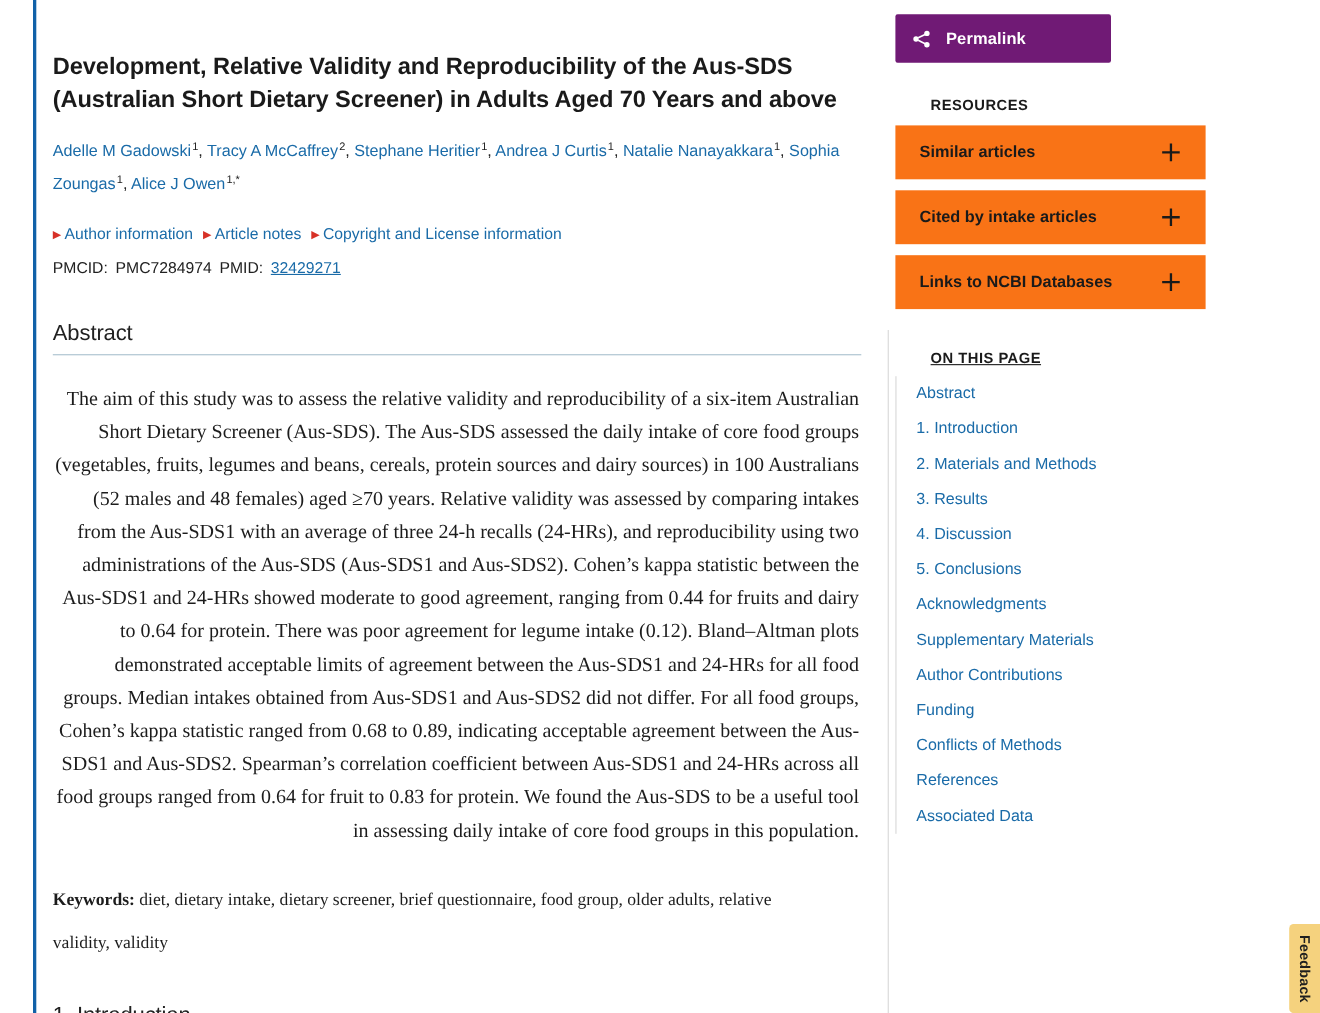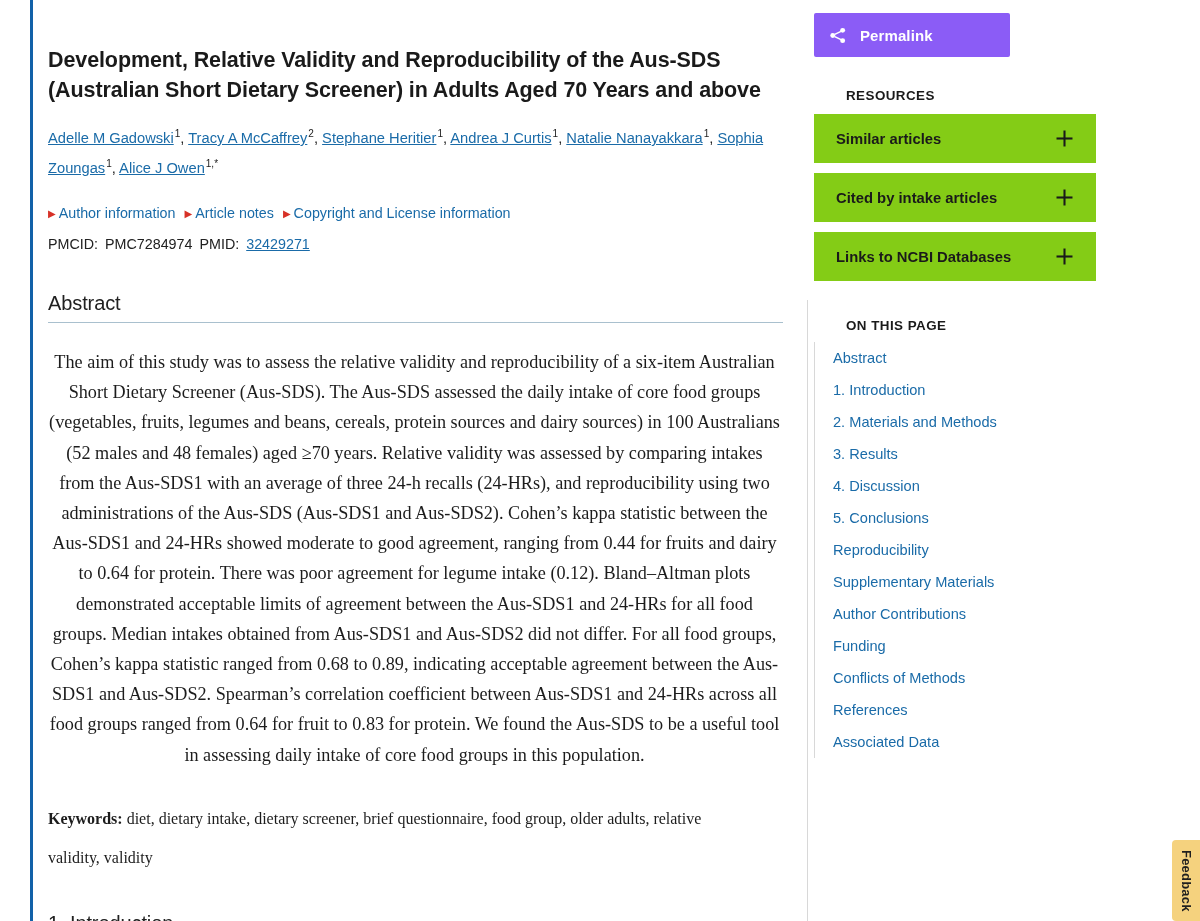--- a/index.html
+++ b/index.html
@@ -54,21 +54,20 @@
   }
 
   #authors-line {
     margin-top: 18px;
     font-size: 14.7px;
     line-height: 30px;
     color: #212121;
   }
   .author-link {
     color: #1a6ba8;
-    text-decoration: underline;
     cursor: pointer;
   }
   .sup {
     font-size: 10px;
     vertical-align: super;
     line-height: 0;
     color: #212121;
     padding-left: 1px;
   }
   .author-sep { color: #212121; }
@@ -122,21 +121,21 @@
     background: #a9c0ce;
     width: 735px;
   }
 
   #abstract-body {
     margin-top: 24px;
     font-family: "Liberation Serif", serif;
     font-size: 18.2px;
     line-height: 30.2px;
     color: #1c1c1c;
-    text-align: center;
+    text-align: right;
     width: 733px;
   }
 
   #keywords-block {
     margin-top: 29px;
     font-family: "Liberation Serif", serif;
     font-size: 16px;
     line-height: 39px;
     color: #1c1c1c;
     width: 700px;
@@ -167,21 +166,21 @@
     position: absolute;
     left: 814px;
     top: 0;
     width: 370px;
   }
 
   #permalink-button {
     margin-top: 13px;
     width: 196px;
     height: 44px;
-    background: #8b5cf6;
+    background: #701a75;
     border: none;
     border-radius: 2px;
     display: flex;
     align-items: center;
     cursor: pointer;
     padding: 0;
   }
   #share-icon {
     width: 46px;
     display: flex;
@@ -202,40 +201,40 @@
     letter-spacing: 0.45px;
     color: #1a1a1a;
     padding-left: 32px;
   }
 
   #resources-list { margin-top: 11px; }
 
   .accordion-panel {
     width: 282px;
     height: 49px;
-    background: #84cc16;
+    background: #f97316;
     display: flex;
     align-items: center;
     justify-content: space-between;
     margin-bottom: 10px;
     cursor: pointer;
   }
   .accordion-label {
     padding-left: 22px;
     font-size: 14.8px;
     font-weight: bold;
     color: #1a1a1a;
   }
   .accordion-plus {
     padding-right: 22px;
     display: flex;
     align-items: center;
   }
 
-  #on-this-page-title { margin-top: 37px; }
+  #on-this-page-title { margin-top: 37px; text-decoration: underline; }
 
   #toc-list {
     margin-top: 9px;
     border-left: 1px solid #d8d8d8;
     padding-left: 0;
     list-style: none;
     margin-bottom: 0;
   }
   .toc-item {
     padding: 0 0 0 18px;
@@ -354,21 +353,21 @@
 
     <div class="sidebar-section-title" id="on-this-page-title">ON THIS PAGE</div>
 
     <ul id="toc-list">
         <li class="toc-item"><a class="toc-link">Abstract</a></li>
         <li class="toc-item"><a class="toc-link">1. Introduction</a></li>
         <li class="toc-item"><a class="toc-link">2. Materials and Methods</a></li>
         <li class="toc-item"><a class="toc-link">3. Results</a></li>
         <li class="toc-item"><a class="toc-link">4. Discussion</a></li>
         <li class="toc-item"><a class="toc-link">5. Conclusions</a></li>
-        <li class="toc-item"><a class="toc-link">Reproducibility</a></li>
+        <li class="toc-item"><a class="toc-link">Acknowledgments</a></li>
         <li class="toc-item"><a class="toc-link">Supplementary Materials</a></li>
         <li class="toc-item"><a class="toc-link">Author Contributions</a></li>
         <li class="toc-item"><a class="toc-link">Funding</a></li>
         <li class="toc-item"><a class="toc-link">Conflicts of Methods</a></li>
         <li class="toc-item"><a class="toc-link">References</a></li>
         <li class="toc-item"><a class="toc-link">Associated Data</a></li>
       </ul>
   </div>
 
   <div id="feedback-tab">

